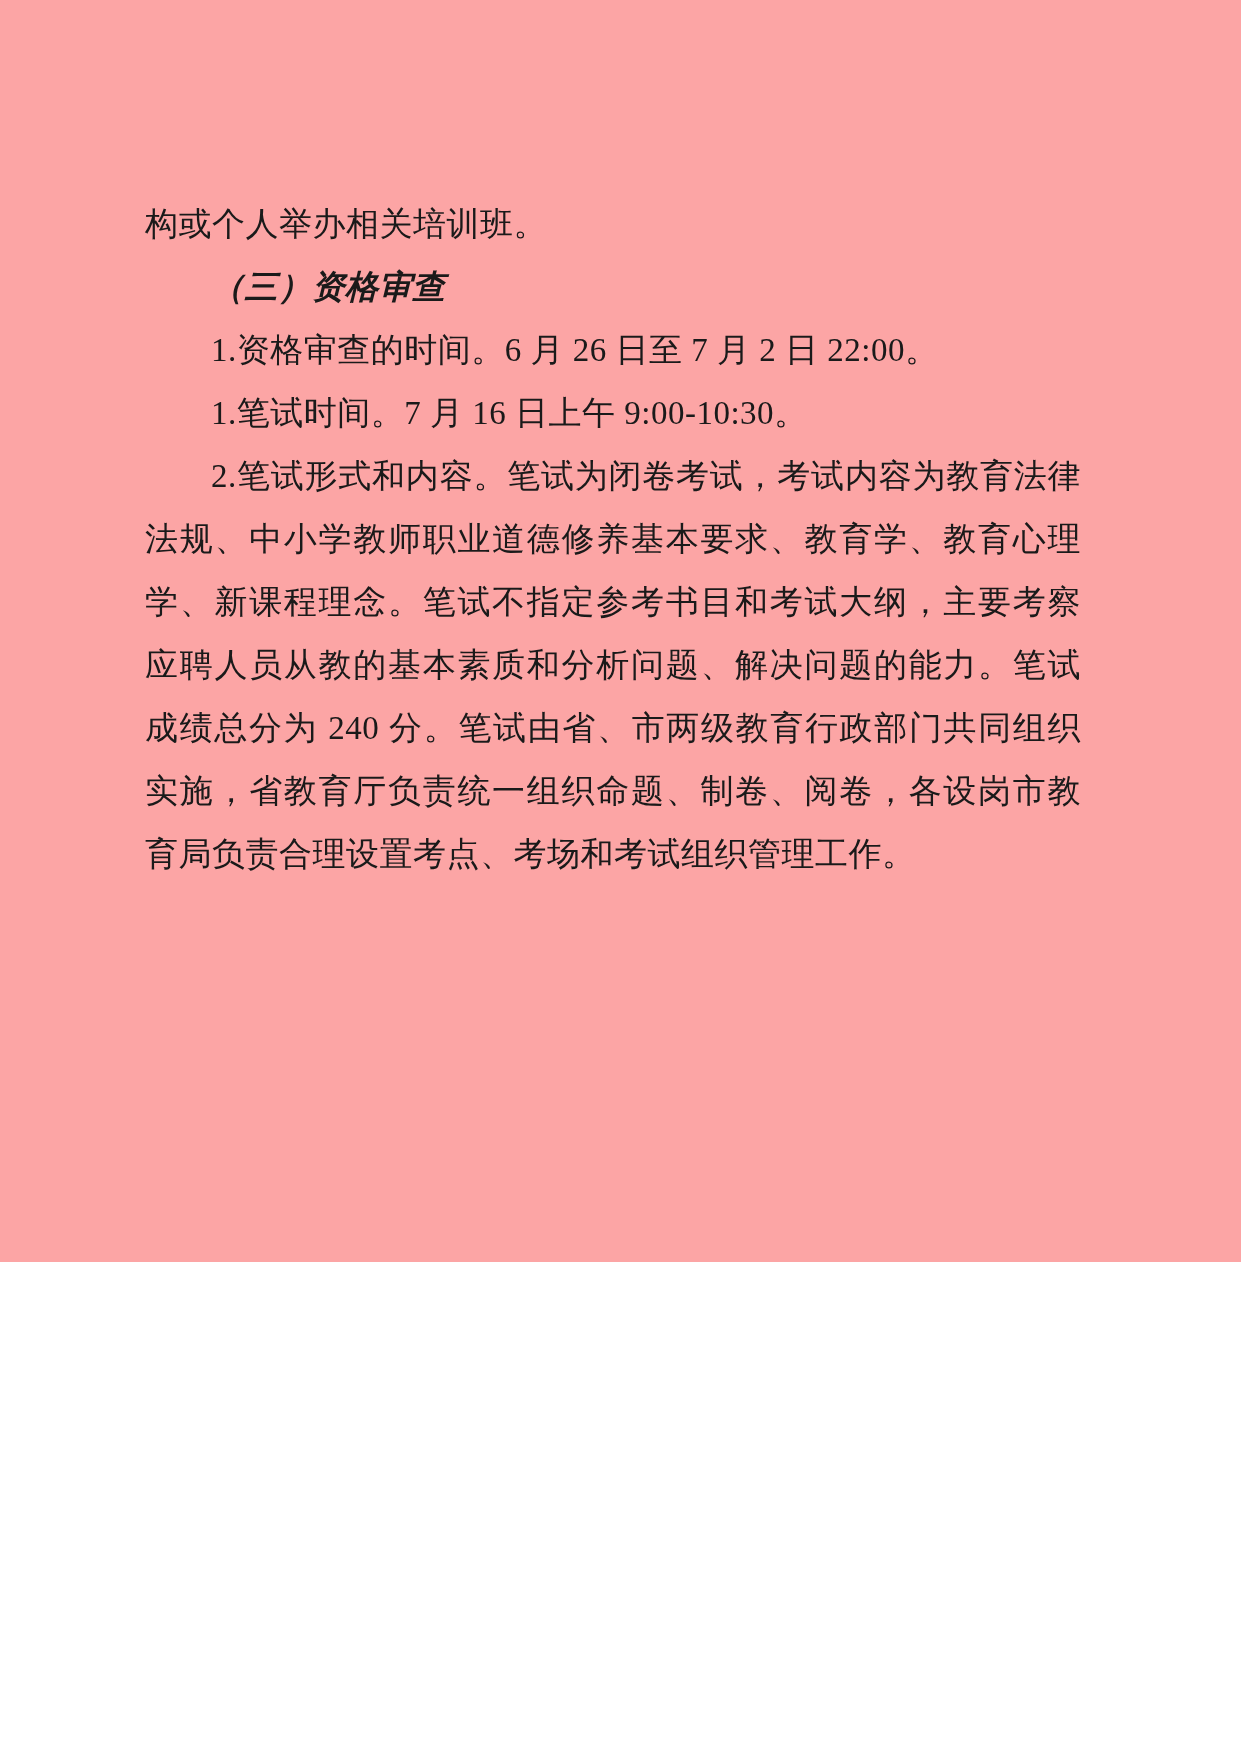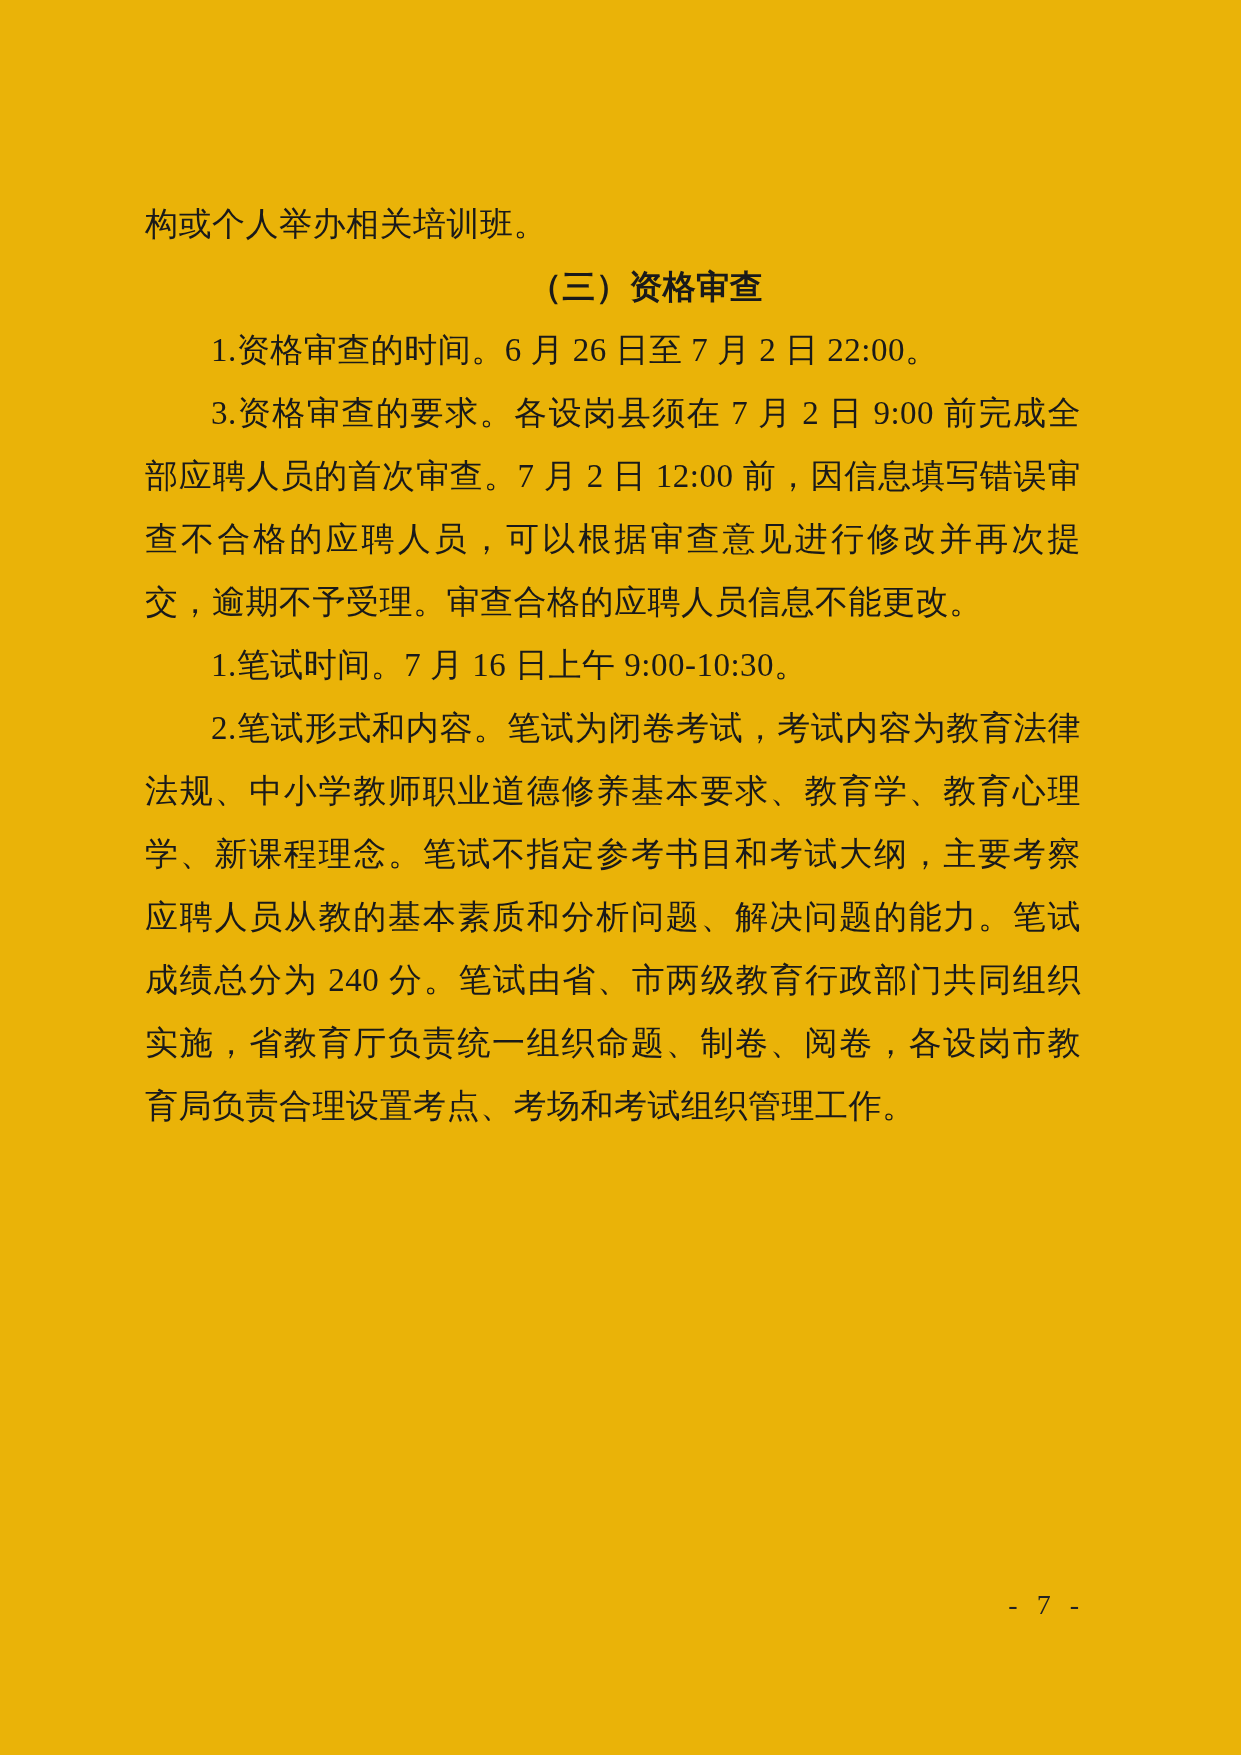--- a/index.html
+++ b/index.html
@@ -3,22 +3,22 @@
 <meta charset="utf-8">
 <style>
   html, body {
     margin: 0;
     padding: 0;
     background: #ffffff;
   }
   .page {
     position: relative;
     width: 1241px;
-    height: 1755px;
-    background: #eab308;
+    height: 1262px;
+    background: #fca5a5;
     color: #1a1a1a;
     font-family: "Liberation Serif", "DejaVu Serif", serif;
     overflow: hidden;
     box-sizing: border-box;
   }
   .content {
     position: absolute;
     left: 145px;
     top: 193px;
     width: 936px;
@@ -31,40 +31,40 @@
     text-justify: inter-ideograph;
     letter-spacing: 0.5px;
     word-break: break-all;
   }
   .para-indent {
     text-indent: 2em;
   }
   .heading {
     font-weight: 600;
     text-indent: 2em;
-    text-align: center;
+    text-align: left;
+    font-style: italic;
   }
   .footer-page-number {
     position: absolute;
     top: 1588px;
     right: 156px;
     font-size: 28px;
     line-height: 34px;
     letter-spacing: 6px;
     color: #222222;
     font-family: "Liberation Serif", "DejaVu Serif", serif;
   }
 </style>
 </head>
 <body>
 
 <div class="page">
   <div class="content">
     <p class="para">构或个人举办相关培训班。</p>
     <p class="para heading">（三）资格审查</p>
     <p class="para para-indent">1.资格审查的时间。6 月 26 日至 7 月 2 日 22:00。</p>
-    <p class="para para-indent">3.资格审查的要求。各设岗县须在 7 月 2 日 9:00 前完成全部应聘人员的首次审查。7 月 2 日 12:00 前，因信息填写错误审查不合格的应聘人员，可以根据审查意见进行修改并再次提交，逾期不予受理。审查合格的应聘人员信息不能更改。</p>
     <p class="para para-indent">1.笔试时间。7 月 16 日上午 9:00-10:30。</p>
     <p class="para para-indent">2.笔试形式和内容。笔试为闭卷考试，考试内容为教育法律法规、中小学教师职业道德修养基本要求、教育学、教育心理学、新课程理念。笔试不指定参考书目和考试大纲，主要考察应聘人员从教的基本素质和分析问题、解决问题的能力。笔试成绩总分为 240 分。笔试由省、市两级教育行政部门共同组织实施，省教育厅负责统一组织命题、制卷、阅卷，各设岗市教育局负责合理设置考点、考场和考试组织管理工作。</p>
   </div>
 
   <div class="footer-page-number">- 7 -</div>
 </div>
 
 </body></html>

